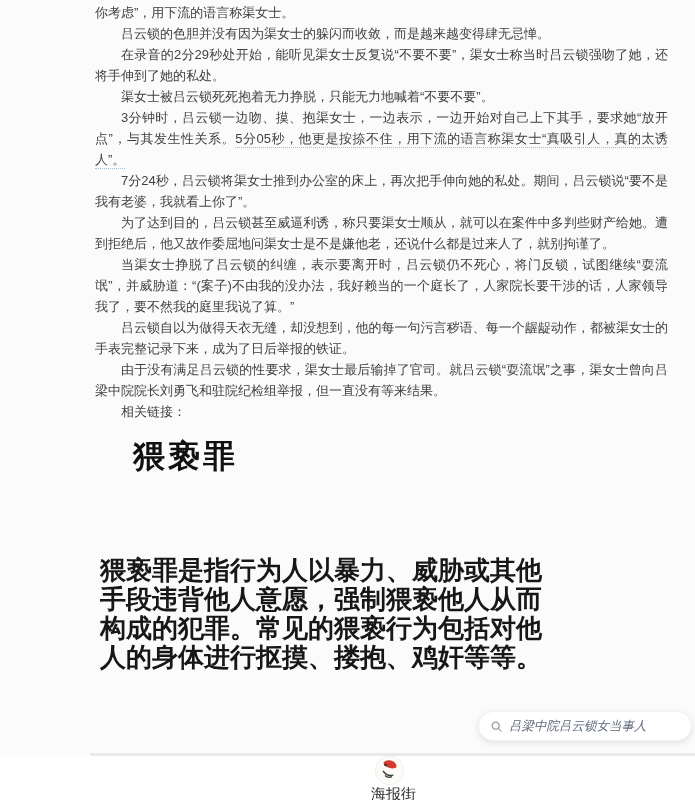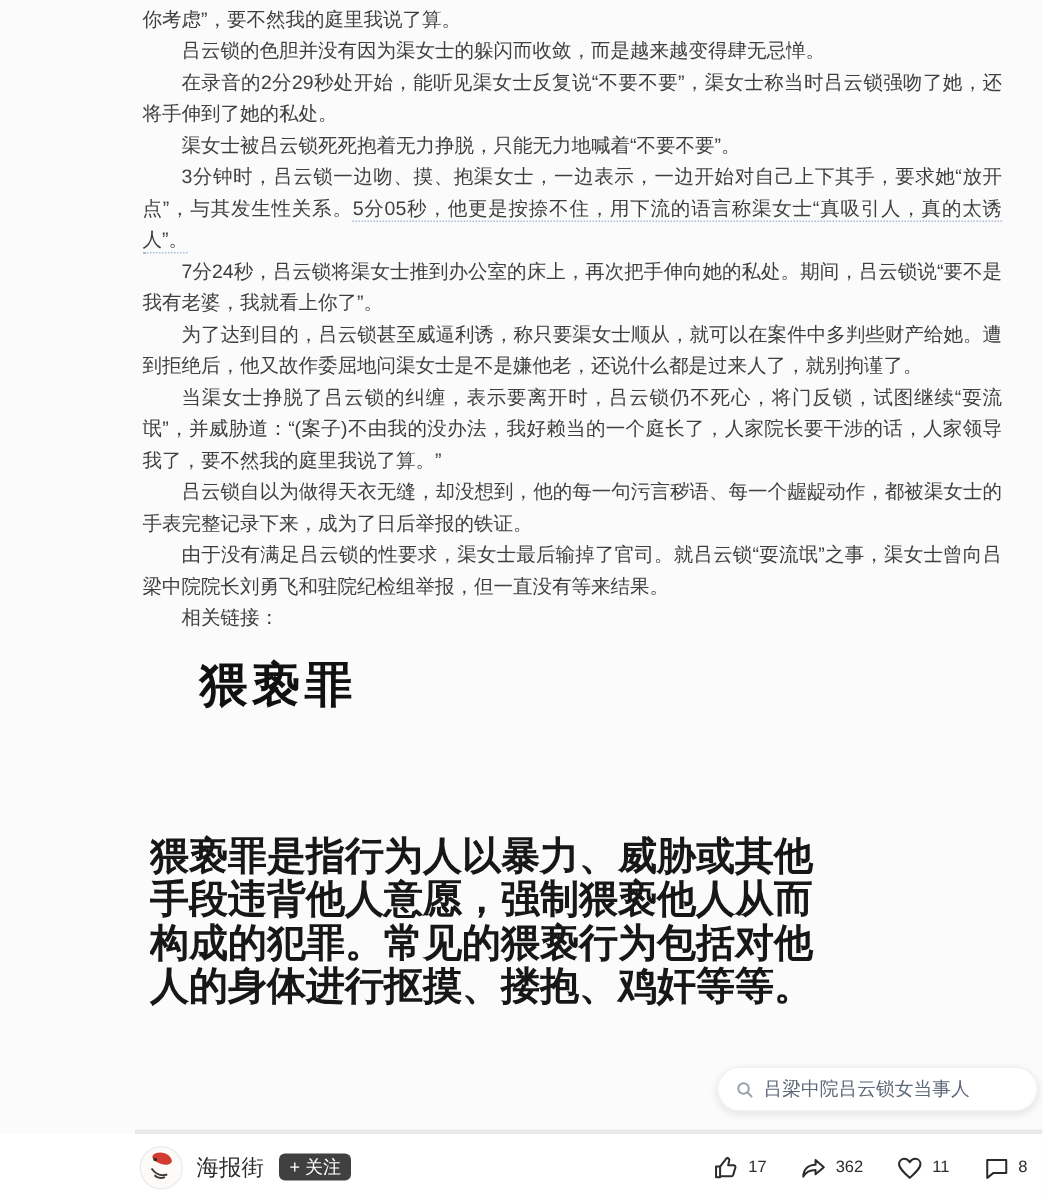--- a/index.html
+++ b/index.html
@@ -36,30 +36,31 @@
     line-height:29px;white-space:nowrap;
   }
   .def-line{height:29px;}
   .def-line:nth-child(5),.def-line:nth-child(6){padding-left:8px;}
   
   .search-pill{
     position:absolute;left:478px;top:711px;
     width:214px;height:30px;box-sizing:border-box;
     background:#fff;border:1px solid #f2f2f2;border-radius:16px;
     box-shadow:0 2px 6px rgba(0,0,0,.10);
-    display:flex;align-items:center;gap:6px;padding:0 11px;
+    display:flex;align-items:center;gap:6px;padding:0 11px;font-style:italic;
   }
   .search-pill .label{font-size:12.5px;color:#5d6878;white-space:nowrap;}
   .search-pill svg{flex:0 0 auto;}
   
   .divider{height:3px;background:#e9e9e9;margin-left:90px;}
   .footer{
     height:44px;background:#fff;
     display:flex;align-items:center;
     padding:0 10px 0 93px;
+    flex-direction:column;
   }
   .avatar{
     width:27px;height:27px;border-radius:50%;
     border:1px solid #ececec;background:#fff;overflow:hidden;flex:0 0 auto;
   }
   .author-name{margin-left:9px;font-size:15px;color:#2b2b2b;font-weight:500;}
   .follow-btn{
     margin-left:10px;background:#404040;color:#fff;
     font-size:12px;line-height:1;border-radius:4px;
     padding:3px 7px;border:none;cursor:pointer;
@@ -67,21 +68,21 @@
   .actions{margin-left:auto;display:flex;align-items:center;gap:22px;color:#2c2c2c;}
   .action{display:flex;align-items:center;gap:5px;font-size:11px;cursor:pointer;}
   .action svg{display:block;}
 </style>
 </head>
 <body>
 
 <div class="page">
   <div class="content">
     <div class="article">
-        <p class="para"><span>你考虑”，要不然我的庭里我说了算。</span></p>
+        <p class="para"><span>你考虑”，用下流的语言称渠女士。</span></p>
         <p class="para indent"><span>吕云锁的色胆并没有因为渠女士的躲闪而收敛，而是越来越变得肆无忌惮。</span></p>
         <p class="para indent"><span>在录音的2分29秒处开始，能听见渠女士反复说“不要不要”，渠女士称当时吕云锁强吻了她，还将手伸到了她的私处。</span></p>
         <p class="para indent"><span>渠女士被吕云锁死死抱着无力挣脱，只能无力地喊着“不要不要”。</span></p>
         <p class="para indent"><span>3分钟时，吕云锁一边吻、摸、抱渠女士，一边表示，一边开始对自己上下其手，要求她“放开点”，与其发生性关系。</span><span class="dotted">5分05秒，他更是按捺不住，用下流的语言称渠女士“真吸引人，真的太诱人”。</span></p>
         <p class="para indent"><span>7分24秒，吕云锁将渠女士推到办公室的床上，再次把手伸向她的私处。期间，吕云锁说“要不是我有老婆，我就看上你了”。</span></p>
         <p class="para indent"><span>为了达到目的，吕云锁甚至威逼利诱，称只要渠女士顺从，就可以在案件中多判些财产给她。遭到拒绝后，他又故作委屈地问渠女士是不是嫌他老，还说什么都是过来人了，就别拘谨了。</span></p>
         <p class="para indent"><span>当渠女士挣脱了吕云锁的纠缠，表示要离开时，吕云锁仍不死心，将门反锁，试图继续“耍流氓”，并威胁道：“(案子)不由我的没办法，我好赖当的一个庭长了，人家院长要干涉的话，人家领导我了，要不然我的庭里我说了算。”</span></p>
         <p class="para indent"><span>吕云锁自以为做得天衣无缝，却没想到，他的每一句污言秽语、每一个龌龊动作，都被渠女士的手表完整记录下来，成为了日后举报的铁证。</span></p>
         <p class="para indent"><span>由于没有满足吕云锁的性要求，渠女士最后输掉了官司。就吕云锁“耍流氓”之事，渠女士曾向吕梁中院院长刘勇飞和驻院纪检组举报，但一直没有等来结果。</span></p>
         <p class="para indent"><span>相关链接：</span></p>

